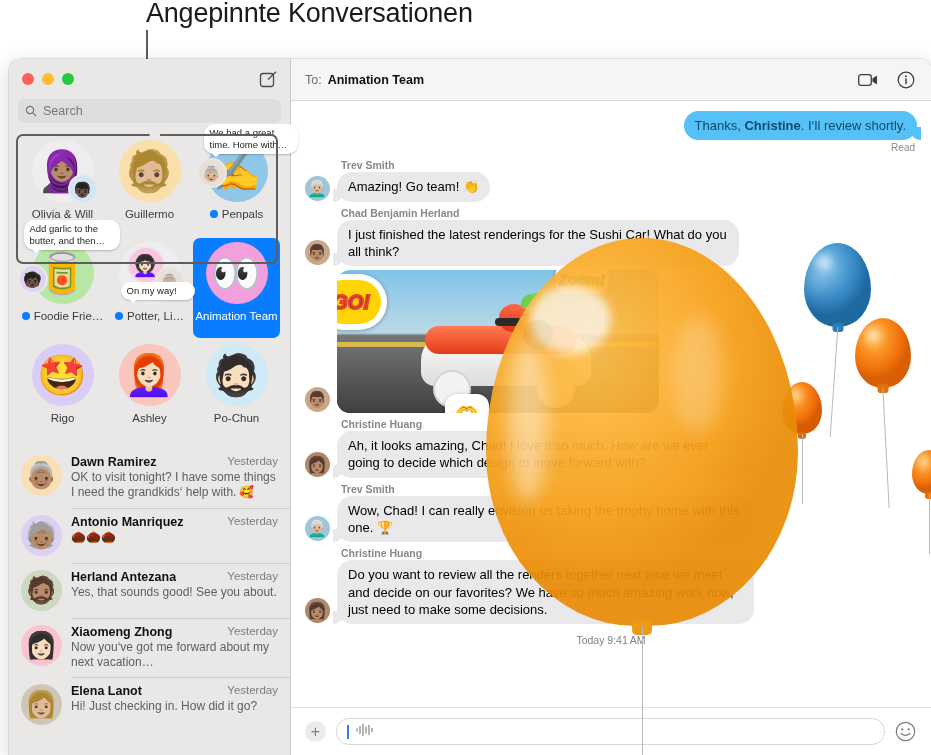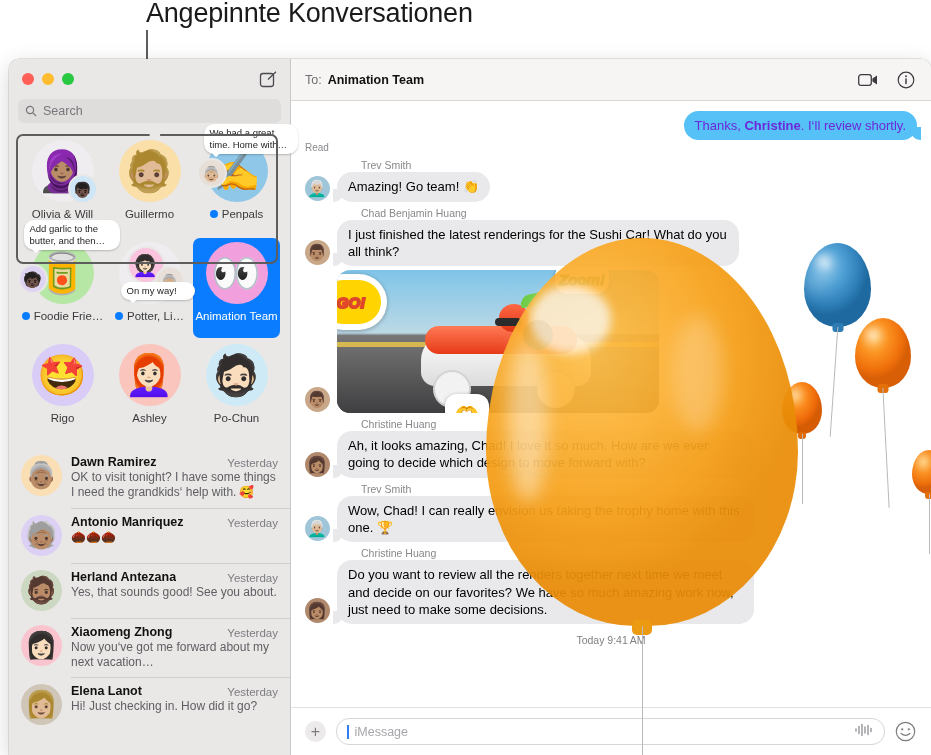--- a/index.html
+++ b/index.html
@@ -90,21 +90,21 @@
 
   
   .conv-list{flex:1;overflow:hidden;padding-top:4px;}
   .conv{display:flex;gap:9px;padding:7px 12px 7px 12px;position:relative;align-items:flex-start;}
   .conv + .conv:before{
     content:"";position:absolute;left:62px;right:0;top:0;height:0.5px;background:#cfcecd;
   }
   .conv-av{width:41px;height:41px;border-radius:50%;flex:0 0 41px;overflow:hidden;
            display:flex;align-items:center;justify-content:center;font-size:26px;}
   .conv-body{flex:1;min-width:0;}
-  .conv-top{display:flex;justify-content:space-between;align-items:flex-end;gap:6px;}
+  .conv-top{display:flex;justify-content:space-between;align-items:flex-start;gap:6px;}
   .conv-name{font-size:12.5px;font-weight:700;color:#111;white-space:nowrap;overflow:hidden;text-overflow:ellipsis;}
   .conv-time{font-size:11.5px;color:#7d7c80;flex:0 0 auto;}
   .conv-prev{font-size:12px;color:#5f5e62;line-height:1.28;margin-top:1px;
              display:-webkit-box;-webkit-line-clamp:2;-webkit-box-orient:vertical;overflow:hidden;}
 
   
   .thread{flex:1;display:flex;flex-direction:column;background:#fff;min-width:0;position:relative;}
   .thread-head{
     height:41px;flex:0 0 41px;background:#f6f5f4;border-bottom:0.5px solid #d8d7d6;
     display:flex;align-items:center;padding:0 14px;gap:6px;
@@ -112,42 +112,42 @@
   .to-label{font-size:12.5px;color:#6e6d71;}
   .to-value{font-size:12.5px;color:#111;font-weight:600;}
   .head-spacer{flex:1;}
   .head-icon{width:22px;height:22px;display:flex;align-items:center;justify-content:center;margin-left:10px;}
 
   .msgs{flex:1;overflow:hidden;padding:10px 14px 0 14px;position:relative;}
 
   .row{display:flex;margin-bottom:2px;}
   .row.out{justify-content:flex-end;}
   .row.in{align-items:flex-end;gap:7px;}
-  .sender{font-size:10.5px;color:#88878b;margin:5px 0 1px 56px;}
+  .sender{font-size:10.5px;color:#88878b;margin:5px 0 1px 36px;font-weight:bold;}
 
   .bubble{
     max-width:385px;padding:6px 11px;border-radius:15px;font-size:13px;line-height:1.33;
     position:relative;word-wrap:break-word;
   }
   .bubble.gray{background:#e9e9eb;color:#000;}
   .bubble.blue{background:#0a7cff;color:#fff;}
-  .bubble.lightblue{background:#55c1f6;color:#6d28d9;}
+  .bubble.lightblue{background:#55c1f6;color:#0c4a6e;}
   .bubble.blue:after,.bubble.lightblue:after{
     content:"";position:absolute;right:-4px;bottom:0;width:11px;height:13px;
     border-bottom-left-radius:12px;
   }
   .bubble.blue:after{background:#0a7cff;}
   .bubble.lightblue:after{background:#55c1f6;}
   .bubble.gray:before{
     content:"";position:absolute;left:-4px;bottom:0;width:11px;height:13px;
     background:#e9e9eb;border-bottom-right-radius:12px;
   }
   .thr-av{width:25px;height:25px;border-radius:50%;flex:0 0 25px;overflow:hidden;
           display:flex;align-items:center;justify-content:center;font-size:16px;margin-bottom:1px;}
-  .read-mark{font-size:10px;color:#8a898d;text-align:left;margin:2px 2px 6px 0;}
+  .read-mark{font-size:10px;color:#8a898d;text-align:right;margin:2px 2px 6px 0;}
 
   .attach-row{display:flex;align-items:flex-end;gap:7px;margin-bottom:3px;}
   .attachment{
     width:322px;height:143px;border-radius:13px;overflow:hidden;position:relative;
     background:linear-gradient(#7fc4e8 0%,#bcd9e6 44%,#6f6f6f 46%,#4a4a4a 100%);
   }
   .sticker{position:absolute;z-index:4;filter:drop-shadow(0 1px 2px rgba(0,0,0,.3));}
 
   .timestamp{text-align:center;font-size:10.5px;color:#7f7e82;margin:10px 0 6px 0;}
 
@@ -460,21 +460,21 @@
       <div class="read-mark">Read</div>
 
       <div class="sender">Trev Smith</div>
       <div class="row in">
         <div class="thr-av" style="background:#9fc5d8">
           <span>👨🏼‍🦳</span>
         </div>
         <div class="bubble gray">Amazing! Go team! 👏</div>
       </div>
 
-      <div class="sender">Chad Benjamin Huang</div>
+      <div class="sender">Chad Benjamin Herland</div>
       <div class="row in">
         <div class="thr-av" style="background:#c9a88a">
           <span>👨🏽</span>
         </div>
         <div class="bubble gray" style="max-width:380px">I just finished the latest renderings for the Sushi Car! What do you all think?</div>
       </div>
 
       <div class="attach-row" style="margin-top:4px">
         <div class="thr-av" style="background:#c9a88a">
           <span>👨🏽</span>
@@ -488,21 +488,21 @@
           <div style="position:absolute;left:88px;top:56px;width:152px;height:28px;border-radius:16px;background:linear-gradient(#ff7a54,#e63a18);"></div>
           <div style="position:absolute;left:96px;top:100px;width:34px;height:34px;border-radius:50%;background:#f2f2f2;border:2px solid #d3d3d3;"></div>
           <div style="position:absolute;left:200px;top:100px;width:34px;height:34px;border-radius:50%;background:#f2f2f2;border:2px solid #d3d3d3;"></div>
           <div style="position:absolute;left:162px;top:34px;width:30px;height:28px;border-radius:50% 50% 45% 45%;background:linear-gradient(#ff6a45,#dd3312);"></div>
           <div style="position:absolute;left:158px;top:48px;width:26px;height:8px;border-radius:4px;background:#2b2b2b;"></div>
           <div style="position:absolute;left:183px;top:24px;width:24px;height:12px;border-radius:10px 2px 10px 2px;background:#6fcc46;transform:rotate(-12deg)"></div>
           <div style="position:absolute;left:186px;top:50px;width:30px;height:30px;border-radius:50%;background:#1f1f20;"></div>
 
           <div class="sticker" style="left:-22px;top:4px;width:72px;height:56px;border-radius:30px;background:#fff;display:flex;align-items:center;justify-content:center;">
             <div style="width:60px;height:44px;border-radius:24px;background:#ffd400;display:flex;align-items:center;justify-content:center;">
-              <span style="font-size:15px;font-weight:900;color:#15803d;-webkit-text-stroke:2px #e2462a;font-style:italic;">GO!</span>
+              <span style="font-size:20px;font-weight:900;color:#be185d;-webkit-text-stroke:2px #e2462a;font-style:italic;">GO!</span>
             </div>
           </div>
           <div class="sticker" style="left:218px;top:-6px;width:54px;height:30px;border-radius:12px;background:#fff;display:flex;align-items:center;justify-content:center;">
             <span style="font-size:15px;font-weight:900;color:#4fd24a;font-style:italic;-webkit-text-stroke:1.2px #2c7a2a;">Zoom!</span>
           </div>
           <div class="sticker" style="left:108px;top:124px;width:44px;height:38px;border-radius:12px;background:#fff;display:flex;align-items:center;justify-content:center;font-size:19px;">
             <span>🫶</span>
           </div>
         </div>
       </div>
@@ -532,21 +532,20 @@
       </div>
 
       <div class="timestamp">Today 9:41 AM</div>
 
     </div>
 
     <div class="composer">
       <div class="plus-btn">+</div>
       <div class="input-box">
         <span class="caret"></span>
-        <span class="input-ph">iMessage</span>
         <span>
           <svg width="20" height="14" viewBox="0 0 20 14">
             <g stroke="#8d8c90" stroke-width="1.3" stroke-linecap="round">
               <line x1="2" y1="6" x2="2" y2="8"></line>
               <line x1="5" y1="3.5" x2="5" y2="10.5"></line>
               <line x1="8" y1="1.5" x2="8" y2="12.5"></line>
               <line x1="11" y1="4" x2="11" y2="10"></line>
               <line x1="14" y1="2.5" x2="14" y2="11.5"></line>
               <line x1="17" y1="5.5" x2="17" y2="8.5"></line>
             </g>

